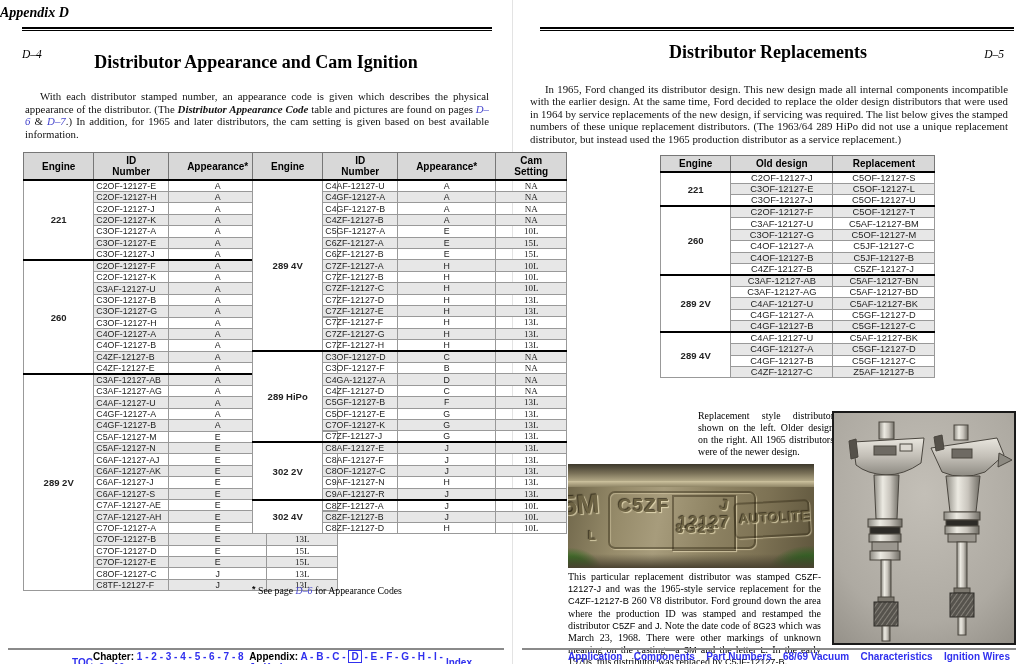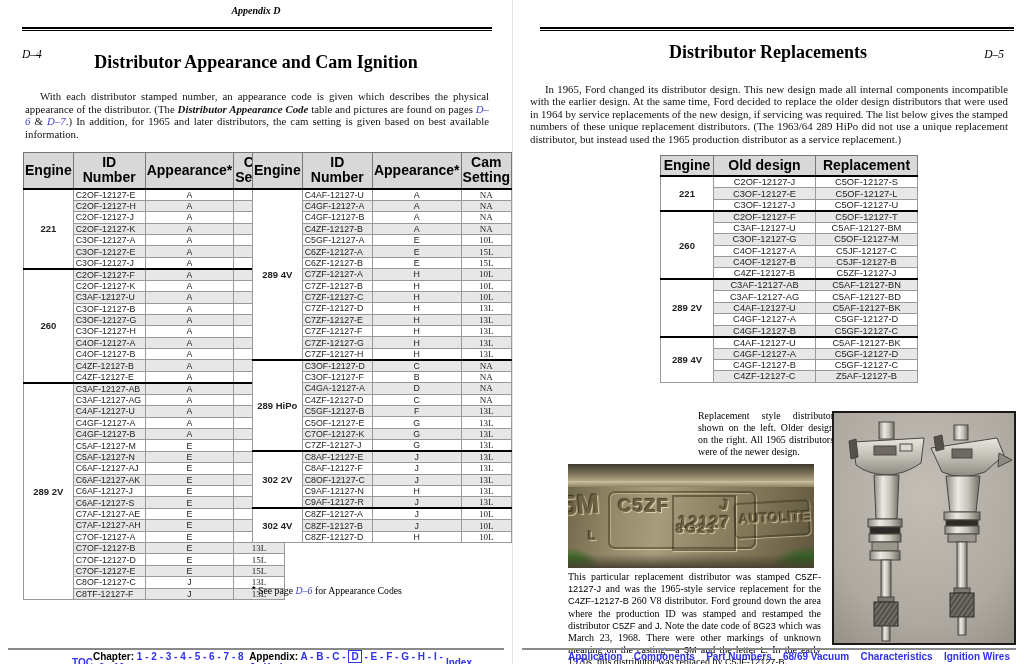--- a/index.html
+++ b/index.html
@@ -5,32 +5,32 @@
   :root{
     --link-serif:#4343cc; --nav-link:#3030ee; --th-bg:#d8d8d8; --stripe:#e7e7e7;
   }
   *{margin:0;padding:0;box-sizing:border-box;}
   body{font-family:"Liberation Serif",serif;background:#fff;}
   .spread{position:relative;width:1024px;height:664px;background:#fff;overflow:hidden;}
   .gutter{position:absolute;left:512px;top:0;bottom:0;width:1px;background:#e3e3e3;}
   .page{position:absolute;top:0;height:664px;width:512px;}
   #pageL{left:0;} #pageR{left:512px;}
 
-  .runhead{position:absolute;top:5px;left:0;right:0;text-align:center;font-weight:bold;font-size:10px;}
+  .runhead{position:absolute;top:5px;left:0;right:0;font-weight:bold;font-size:14px;}
   .runhead.it{font-style:italic;}
   .pgnum{position:absolute;top:8px;font-style:italic;font-size:11.5px;margin-top:40px;}
   .rule{position:absolute;top:27px;height:4px;border-top:2px solid #000;border-bottom:1px solid #000;}
 
   .title{position:absolute;left:0;right:0;text-align:center;font-weight:bold;font-size:18px;}
   .intro{position:absolute;text-align:justify;font-size:10.8px;line-height:1.17;text-indent:15px;color:#111;}
   .bi{font-weight:bold;font-style:italic;}
   .link{color:var(--link-serif);font-style:italic;cursor:pointer;}
 
   table.dist{border-collapse:collapse;border:1.5px solid #333;font-family:"Liberation Sans",sans-serif;table-layout:fixed;}
-  table.dist th{background:var(--th-bg);font-size:14px;border:1px solid #777;border-bottom:2px solid #000;padding:2px 1px;vertical-align:middle;line-height:1.1;}
+  table.dist th{background:var(--th-bg);font-size:10px;border:1px solid #777;border-bottom:2px solid #000;padding:2px 18px;vertical-align:middle;line-height:1.1;}
   table.dist td{border:1px solid #999;font-size:8.8px;height:11.4px;padding:0 2px;white-space:nowrap;overflow:hidden;color:#222;}
   table.dist tr.even td{background:var(--stripe);}
   table.dist td.eng{background:#fff !important;font-weight:bold;font-size:9.5px;text-align:center;font-family:"Liberation Sans",sans-serif;}
   table.dist tr.grp td{border-top:2.2px solid #000;}
   .tblL td.id{width:72px;text-align:left;}
   .tblL td.app{width:57px;text-align:center;}
   .tblL td.cam{width:35px;text-align:center;font-family:"Liberation Serif",serif;font-size:9px;}
   .tblL .weng{width:43px;} .tblL .wid{width:72px;} .tblL .wapp{width:57px;} .tblL .wcam{width:35px;}
   .tblR .weng{width:53px;} .tblR .wold{width:102px;} .tblR .wrep{width:102px;}
   .tblR td.old,.tblR td.rep{text-align:center;font-size:9.3px;}

